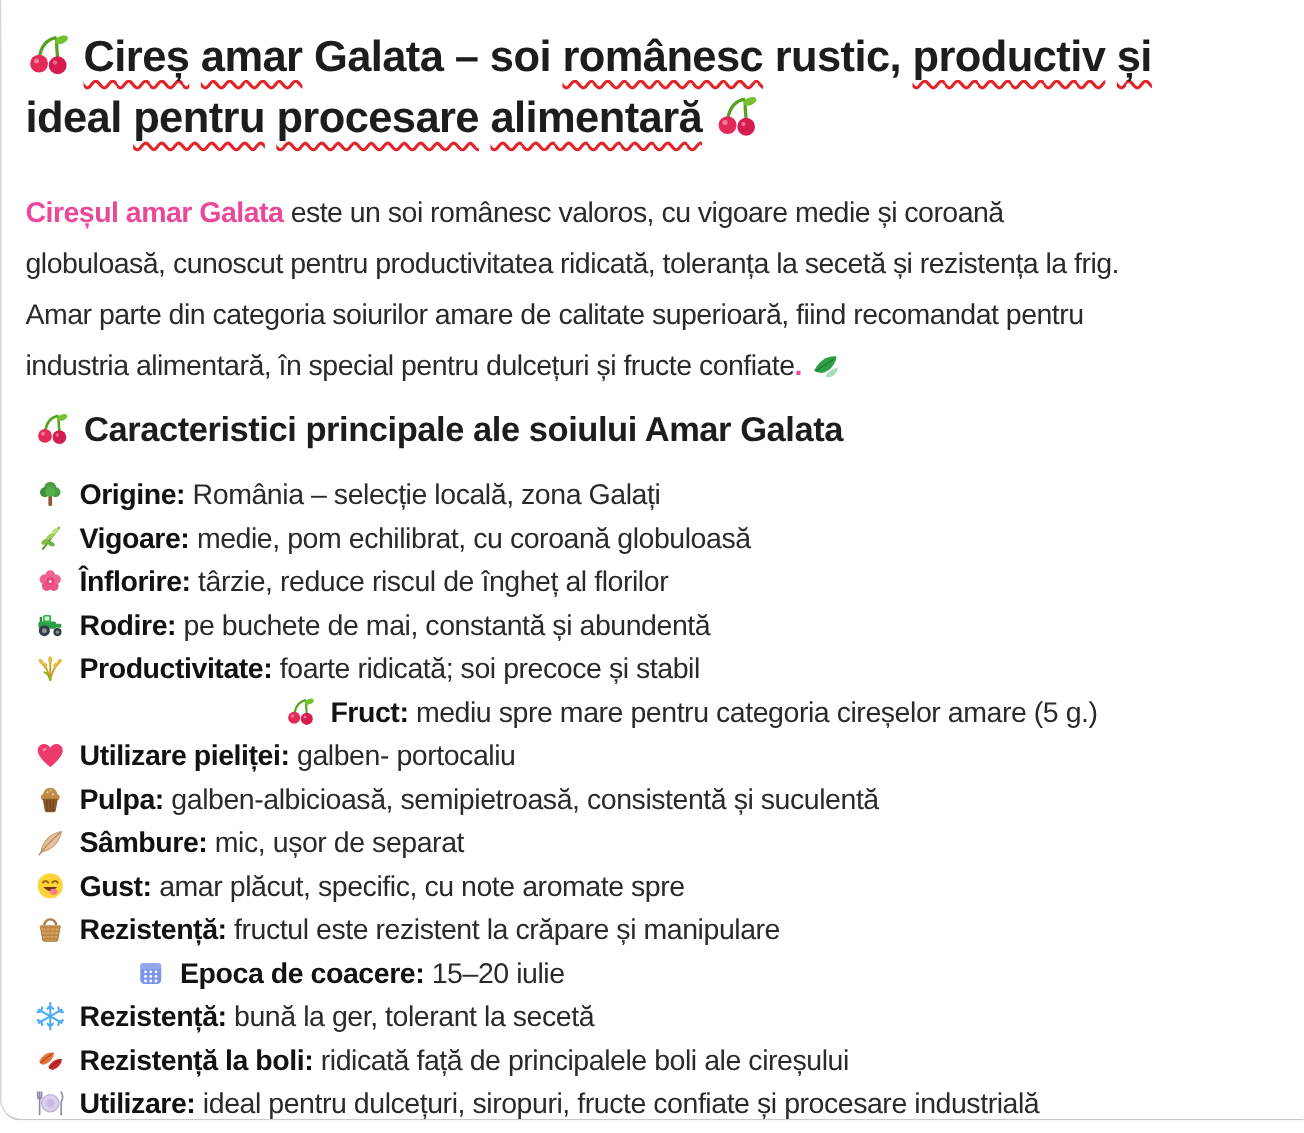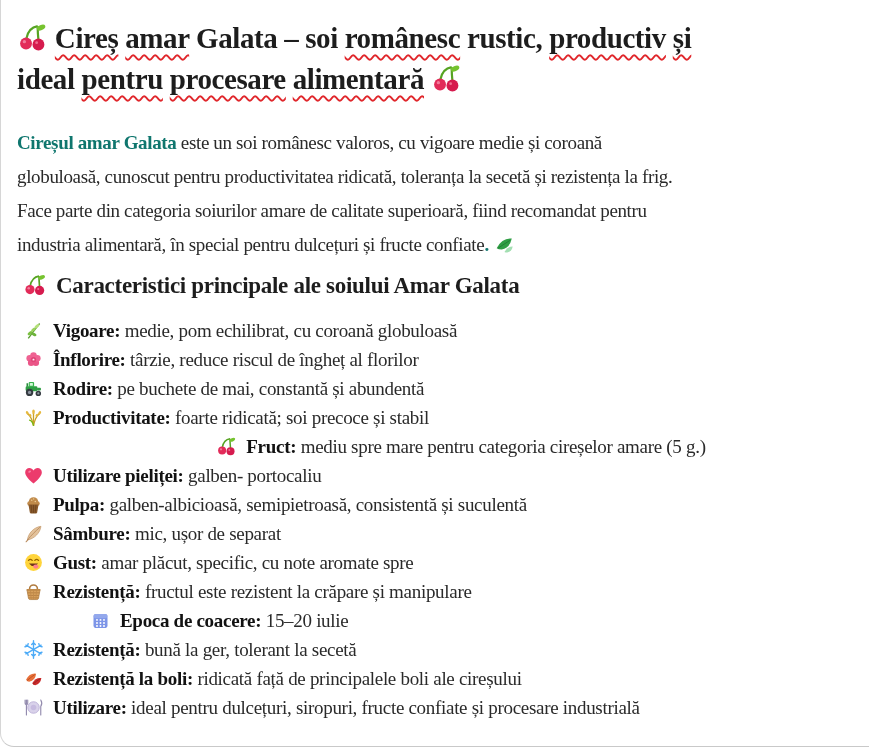--- a/index.html
+++ b/index.html
@@ -1,31 +1,31 @@
 <!DOCTYPE html>
 <html lang="ro" style="--sq: #e0262b;"><head>
 <meta charset="utf-8">
 <style>
   html,body{margin:0;padding:0;background:#fff;}
   .viewport{width:869px;height:755px;overflow:hidden;position:relative;
-            font-family:Liberation Serif, serif;color:#262626;}
+            font-family:Liberation Sans, sans-serif;color:#262626;}
   .card{box-sizing:border-box;width:890px;height:747px;overflow:hidden;
         border-left:1px solid #d6d6d6;border-bottom:1px solid #c9c9c9;
         border-bottom-left-radius:14px;padding:0 24px 0 16px;background:#fff;}
   
   h1{font-size:29px;line-height:41px;font-weight:700;color:#1d1d1d;
      margin:18px 0 0 0;letter-spacing:-0.4px;}
   .tline{white-space:pre;}
   .sq{text-decoration-line:underline;text-decoration-style:wavy;
       text-decoration-thickness:2px;text-underline-offset:6px;
       text-decoration-skip-ink:none;text-decoration-color:var(--sq,#e0262b);}
   
   .intro{margin:26px 0 0 0;font-size:19px;line-height:34px;letter-spacing:-0.35px;color:#2a2a2a;}
   .line{white-space:pre;}
-  .b{font-weight:700;color:#0f766e;}
+  .b{font-weight:700;color:#ec4899;}
   
   h2{font-size:23px;line-height:32px;font-weight:700;color:#1d1d1d;
      margin:8px 0 0 6px;letter-spacing:-0.3px;}
   
   ul.chars{list-style:none;margin:14px 0 0 0;padding:0 0 0 6px;}
   ul.chars li{font-size:19px;line-height:29px;letter-spacing:-0.3px;white-space:pre;color:#2a2a2a;}
   ul.chars li.ind1{padding-left:33px;text-align:center;}
   ul.chars li.ind2{padding-left:67px;}
   .lbl{font-weight:700;color:#121212;}
   
@@ -193,31 +193,34 @@
             <use href="#i-cherries-icon"></use>
           </svg><span> </span><span class="sq">Cireș</span><span> </span><span class="sq">amar</span><span> Galata – soi </span><span class="sq">românesc</span><span> rustic, </span><span class="sq">productiv</span><span> </span><span class="sq">și</span></div>
       <div class="tline"><span>ideal </span><span class="sq">pentru</span><span> </span><span class="sq">procesare</span><span> </span><span class="sq">alimentară</span><span> </span><svg class="ic-lg">
             <use href="#i-cherries-icon"></use>
           </svg></div>
     </h1>
 
     <div class="intro">
       <div class="line"><span class="b">Cireșul amar Galata</span><span> este un soi românesc valoros, cu vigoare medie și coroană</span></div>
       <div class="line"><span>globuloasă, cunoscut pentru productivitatea ridicată, toleranța la secetă și rezistența la frig.</span></div>
-      <div class="line"><span>Face parte din categoria soiurilor amare de calitate superioară, fiind recomandat pentru</span></div>
+      <div class="line"><span>Amar parte din categoria soiurilor amare de calitate superioară, fiind recomandat pentru</span></div>
       <div class="line"><span>industria alimentară, în special pentru dulcețuri și fructe confiate</span><span class="b">.</span><svg class="ic-p">
             <use href="#i-leaf-icon"></use>
           </svg></div>
     </div>
 
     <h2><svg class="ic" style="width:24px;height:24px;vertical-align:-4px;">
           <use href="#i-cherries-icon"></use>
         </svg><span>Caracteristici principale ale soiului Amar Galata</span></h2>
 
     <ul class="chars">
+        <li class=""><svg class="ic">
+            <use href="#i-tree-icon"></use>
+          </svg><span class="lbl">Origine:</span><span> România – selecție locală, zona Galați</span></li>
         <li class=""><svg class="ic">
             <use href="#i-herb-icon"></use>
           </svg><span class="lbl">Vigoare:</span><span> medie, pom echilibrat, cu coroană globuloasă</span></li>
         <li class=""><svg class="ic">
             <use href="#i-blossom-icon"></use>
           </svg><span class="lbl">Înflorire:</span><span> târzie, reduce riscul de îngheț al florilor</span></li>
         <li class=""><svg class="ic">
             <use href="#i-tractor-icon"></use>
           </svg><span class="lbl">Rodire:</span><span> pe buchete de mai, constantă și abundentă</span></li>
         <li class=""><svg class="ic">

